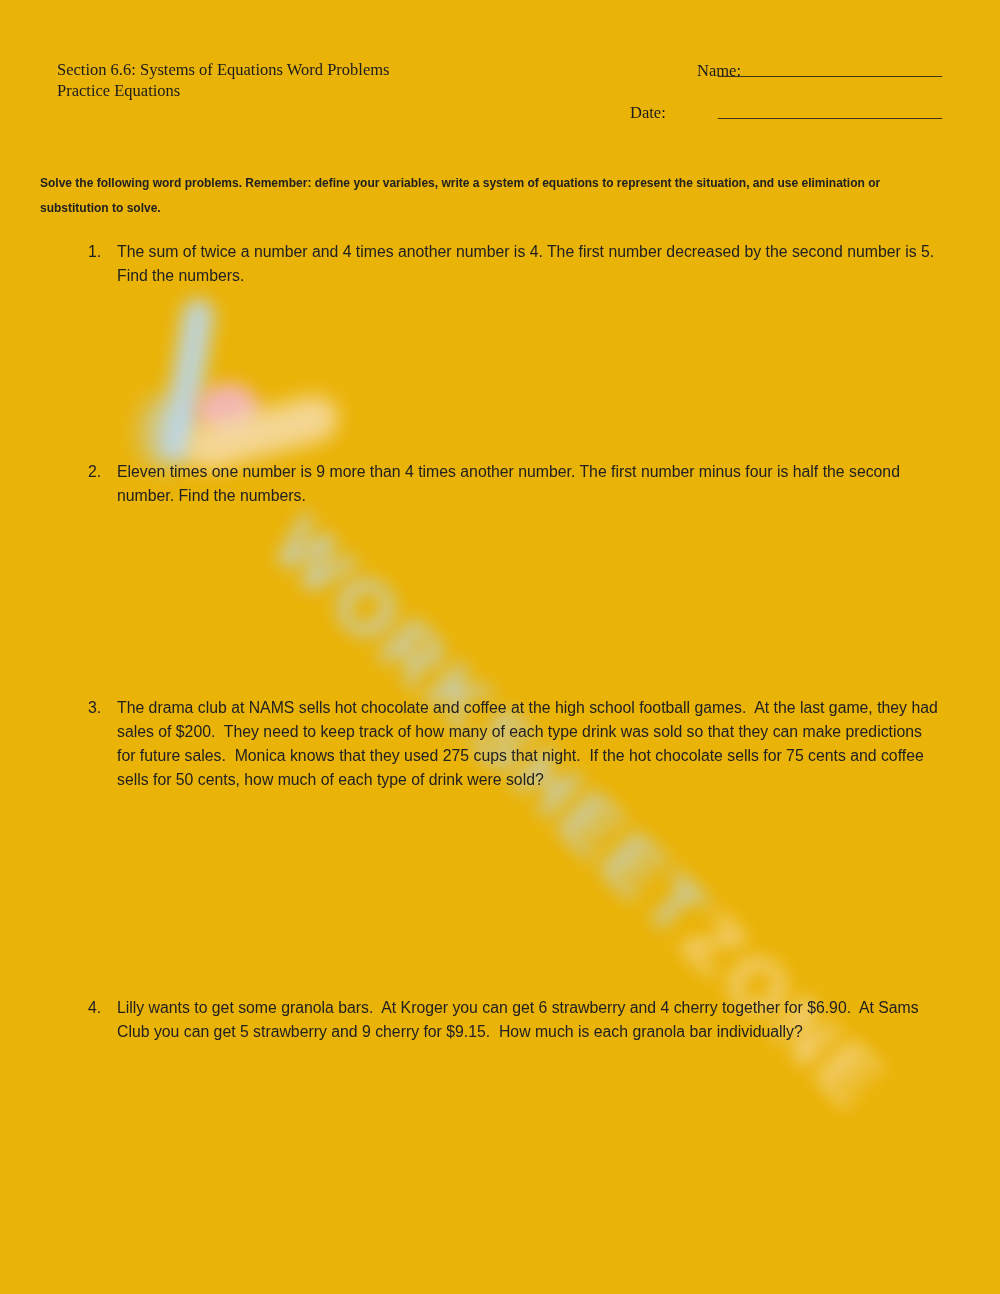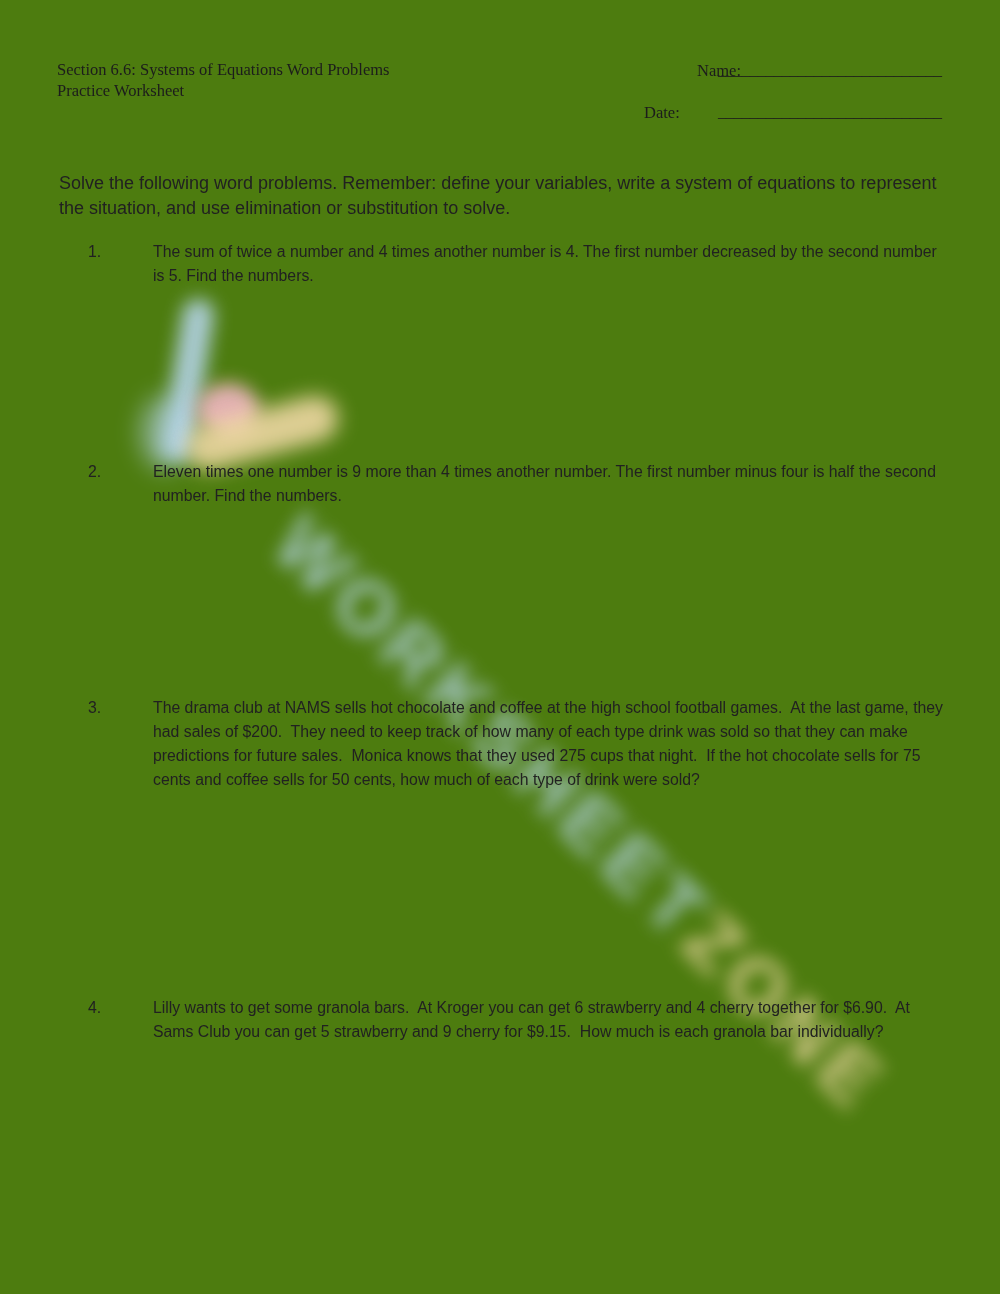--- a/index.html
+++ b/index.html
@@ -1,19 +1,19 @@
 <!DOCTYPE html>
 <html style="--wm-blue: #b9d8f3; --wm-red: #f2b6c3; --wm-yellow: #f6dcaa;"><head>
 <meta charset="utf-8">
 <style>
   html,body { margin:0; padding:0; background:#ffffff; }
   .page {
     position:relative;
     width:1000px; height:1294px;
-    background:#4d7c0f;
+    background:#eab308;
     font-family:"Liberation Sans", sans-serif;
     color:#212121;
     overflow:hidden;
   }
 
   
   .wm { position:absolute; z-index:0; pointer-events:none; }
   .wm-blue-stroke {
     left:172px; top:298px; width:32px; height:164px;
     background:var(--wm-blue,#b9d8f3);
@@ -61,60 +61,61 @@
     font-size:16.5px; color:#1c1c1c;
   }
   .field-blank {
     position:absolute; z-index:1;
     font-family:"Liberation Serif", serif;
     font-size:16px; color:#1c1c1c;
     letter-spacing:0;
   }
   .name-label { left:657px; top:61px;margin-left:40px; }
   .name-blank { left:718px; top:61px; }
-  .date-label { left:644px; top:103px;text-align:right; }
+  .date-label { left:630px; top:103px;text-align:right; }
   .date-blank { left:718px; top:103px; }
 
   
   .instructions {
     position:absolute; z-index:1;
-    left:59px; top:171px; width:886px;
-    font-size:18px; line-height:25px;
+    left:40px; top:171px; width:886px;
+    font-size:12px; line-height:25px;
     color:#212121;
+    font-weight:bold;
   }
   .problem {
     position:absolute; z-index:1;
     left:88px; width:856px;
     display:grid; grid-template-columns:29px 1fr;
     font-size:15.8px; line-height:24px;
     color:#212121;
   }
   .problem .num { }
-  .problem .txt { white-space:pre-wrap;margin-left:36px; }
+  .problem .txt { white-space:pre-wrap; }
   .problem-1 { top:240px; }
   .problem-2 { top:460px; }
   .problem-3 { top:696px; }
   .problem-4 { top:996px; }
 </style>
 </head>
 <body>
 
 <div class="page">
 
   <div class="wm wm-blue-stroke"></div>
   <div class="wm wm-blue-wash"></div>
   <div class="wm wm-red-blob"></div>
   <div class="wm wm-yellow-stroke"></div>
   <div class="wm wm-text">
     <span class="wm-blue-txt">WORKSHEET</span><span class="wm-yellow-txt">ZONE</span>
   </div>
 
   <div class="header-title">
     <div>Section 6.6: Systems of Equations Word Problems</div>
-    <div>Practice Worksheet</div>
+    <div>Practice Equations</div>
   </div>
 
   <span class="field-label name-label">Name:</span>
   <span class="field-blank name-blank">____________________________</span>
   <span class="field-label date-label">Date:</span>
   <span class="field-blank date-blank">____________________________</span>
 
   <div class="instructions">Solve the following word problems. Remember: define your variables, write a system of equations to represent the situation, and use elimination or substitution to solve.</div>
 
   <div class="problem problem-1">

